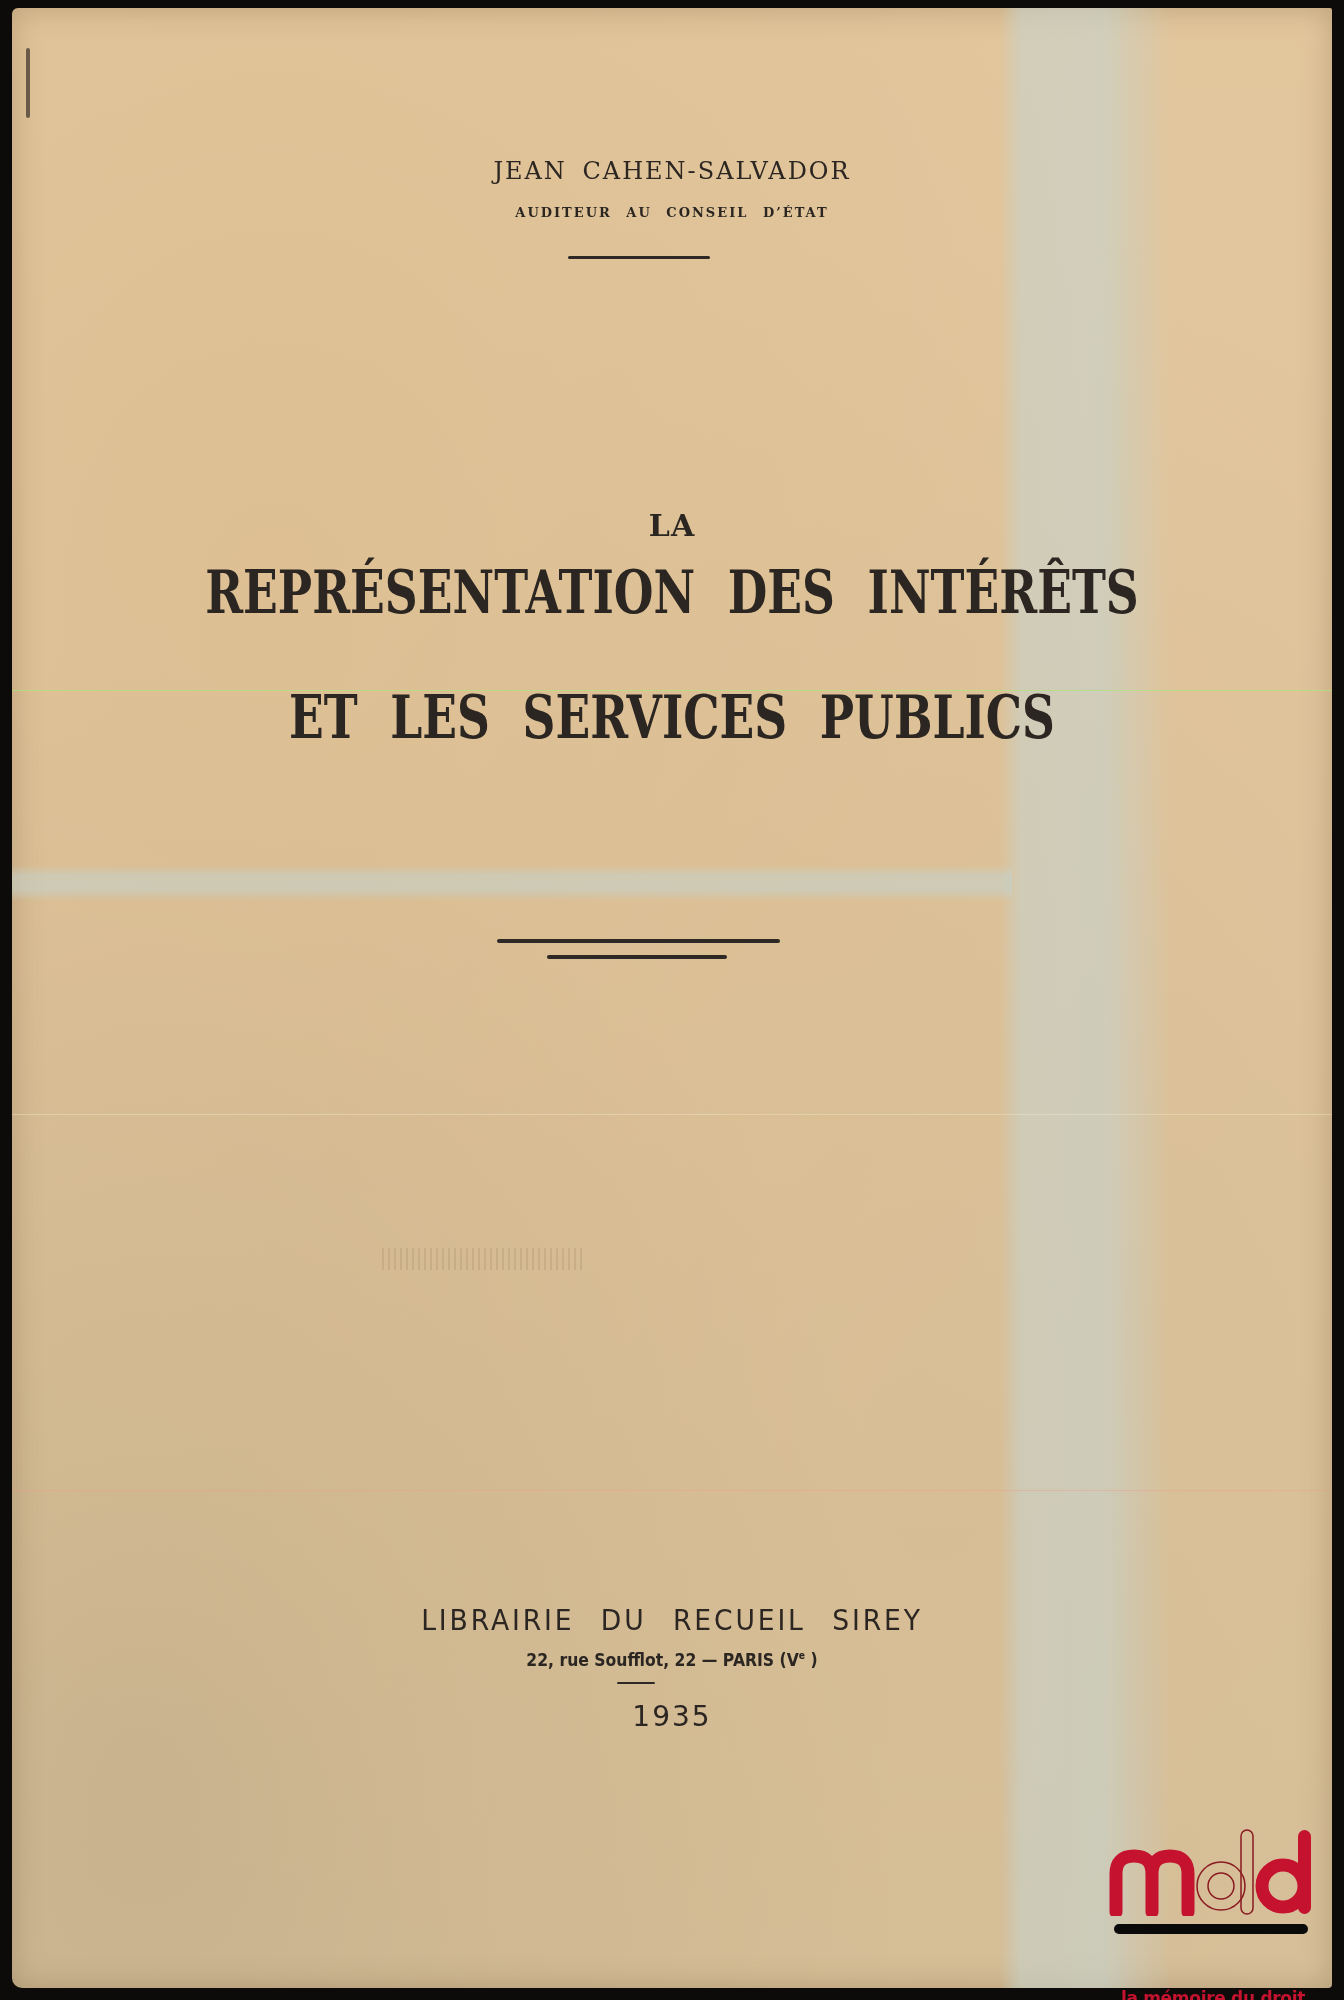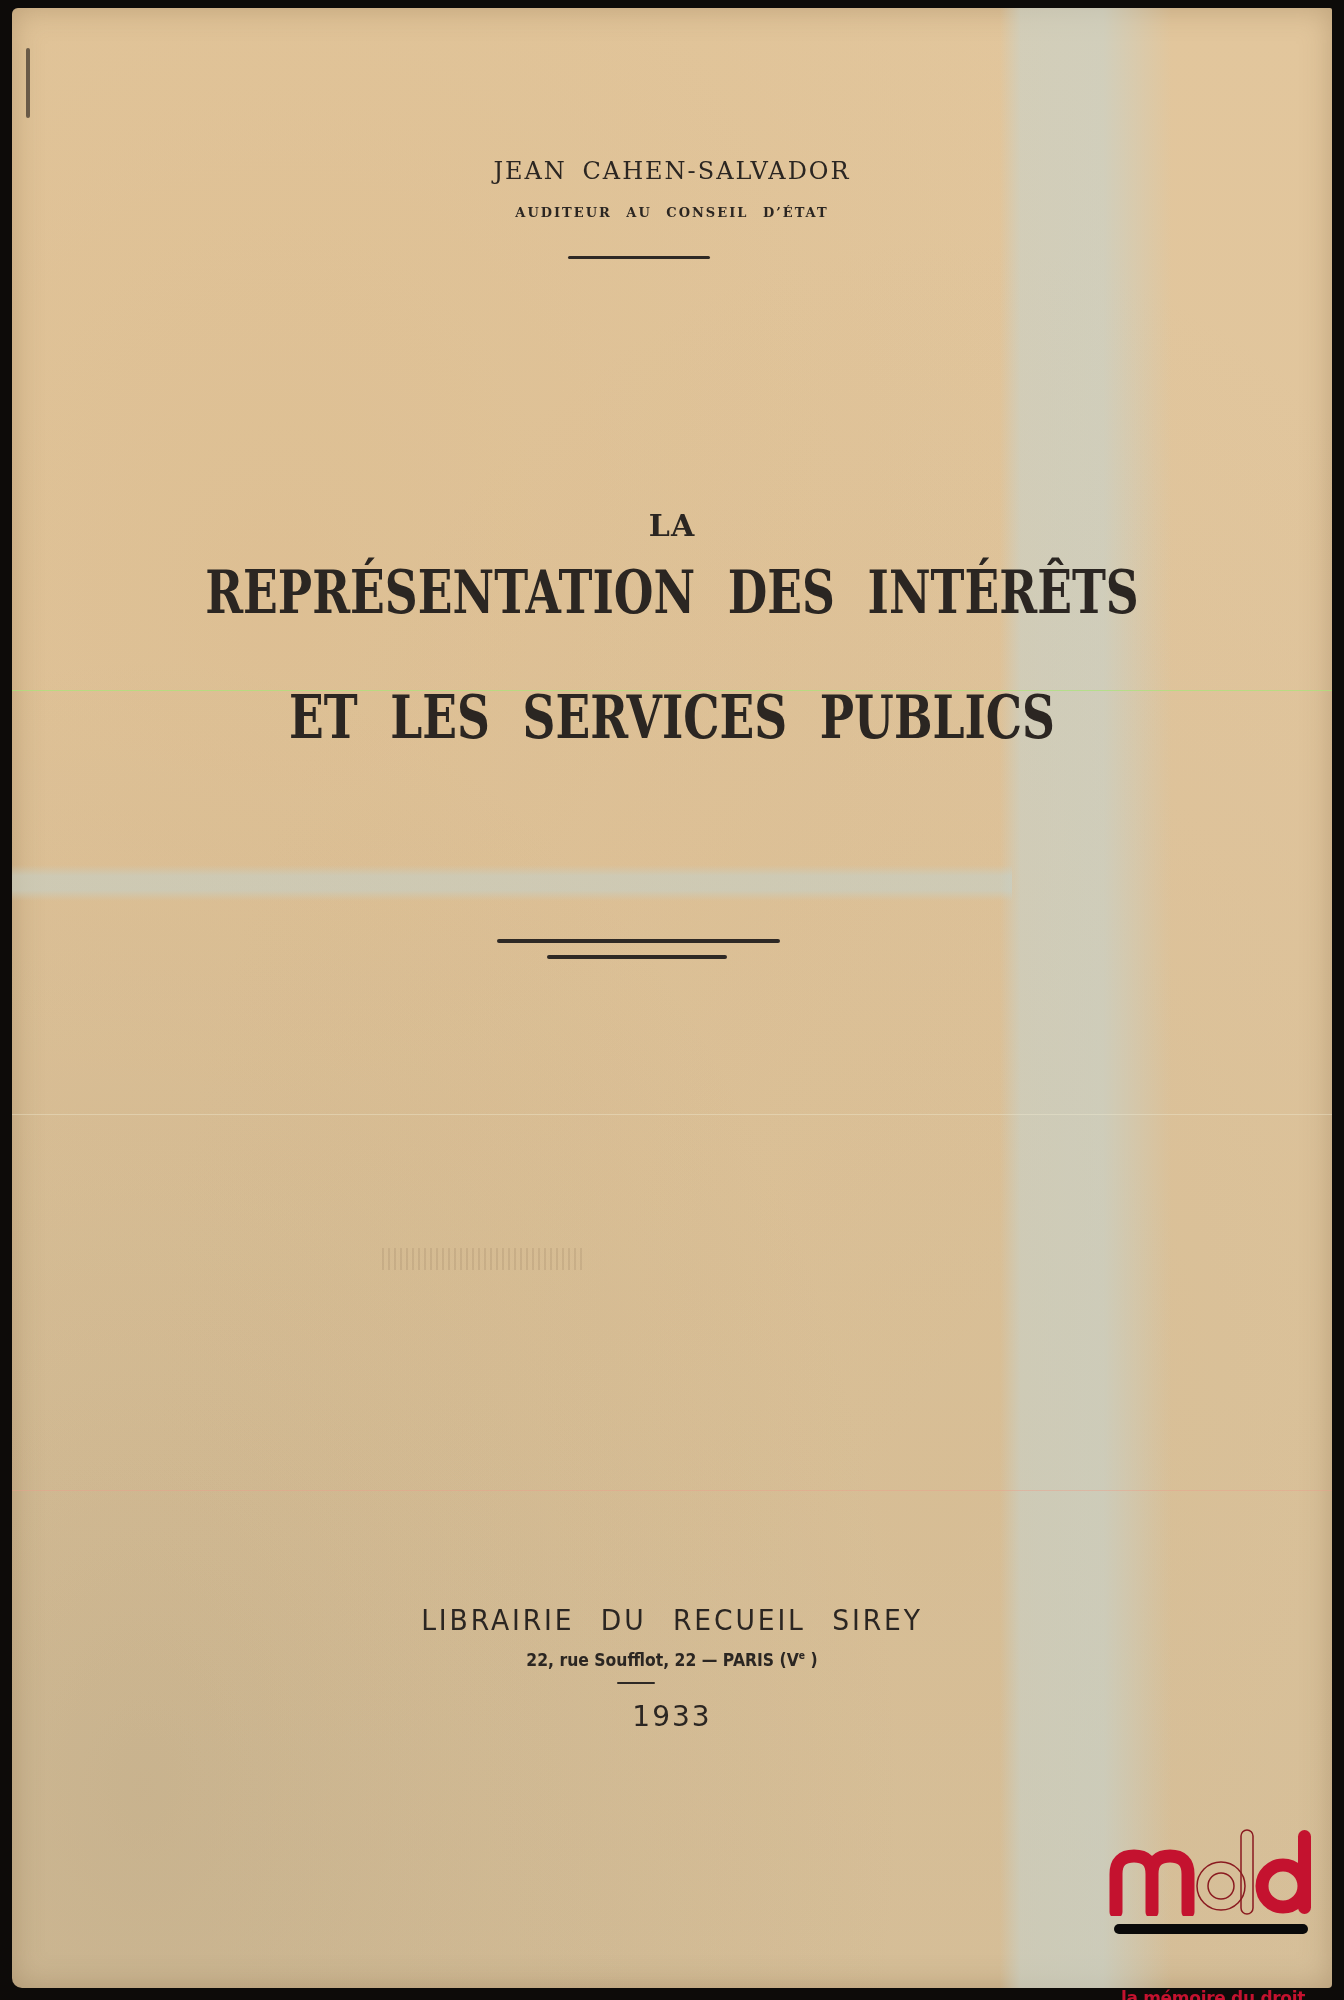--- a/index.html
+++ b/index.html
@@ -208,21 +208,21 @@
 <div class="center-text title-la">LA</div>
 <div class="center-text title-line title-1">REPRÉSENTATION DES INTÉRÊTS</div>
 <div class="center-text title-line title-2">ET LES SERVICES PUBLICS</div>
 
 <div class="rule rule-title-1"></div>
 <div class="rule rule-title-2"></div>
 
 <div class="center-text publisher">LIBRAIRIE DU RECUEIL SIREY</div>
 <div class="center-text address"><span>22, rue Soufflot, 22 — PARIS (V</span><sup>e</sup><span> )</span></div>
 <div class="rule rule-pub"></div>
-<div class="center-text year">1933</div>
+<div class="center-text year">1935</div>
 
 <div class="logo">
   <svg class="logo-mark" viewBox="0 0 210 90" width="210" height="90">
 
     <path d="M8 86 V48 Q8 30 26 30 Q44 30 44 48 V86 M44 48 Q44 30 62 30 Q80 30 80 48 V86" fill="none" stroke="#c4122f" stroke-width="13" stroke-linecap="round" stroke-linejoin="round"></path>
 
     <circle cx="113" cy="60" r="24" fill="none" stroke="#8a1a20" stroke-width="1.5"></circle>
     <circle cx="113" cy="60" r="13" fill="none" stroke="#8a1a20" stroke-width="1.5"></circle>
     <rect x="133" y="4" width="12" height="84" rx="6" fill="none" stroke="#8a1a20" stroke-width="1.5"></rect>
 

